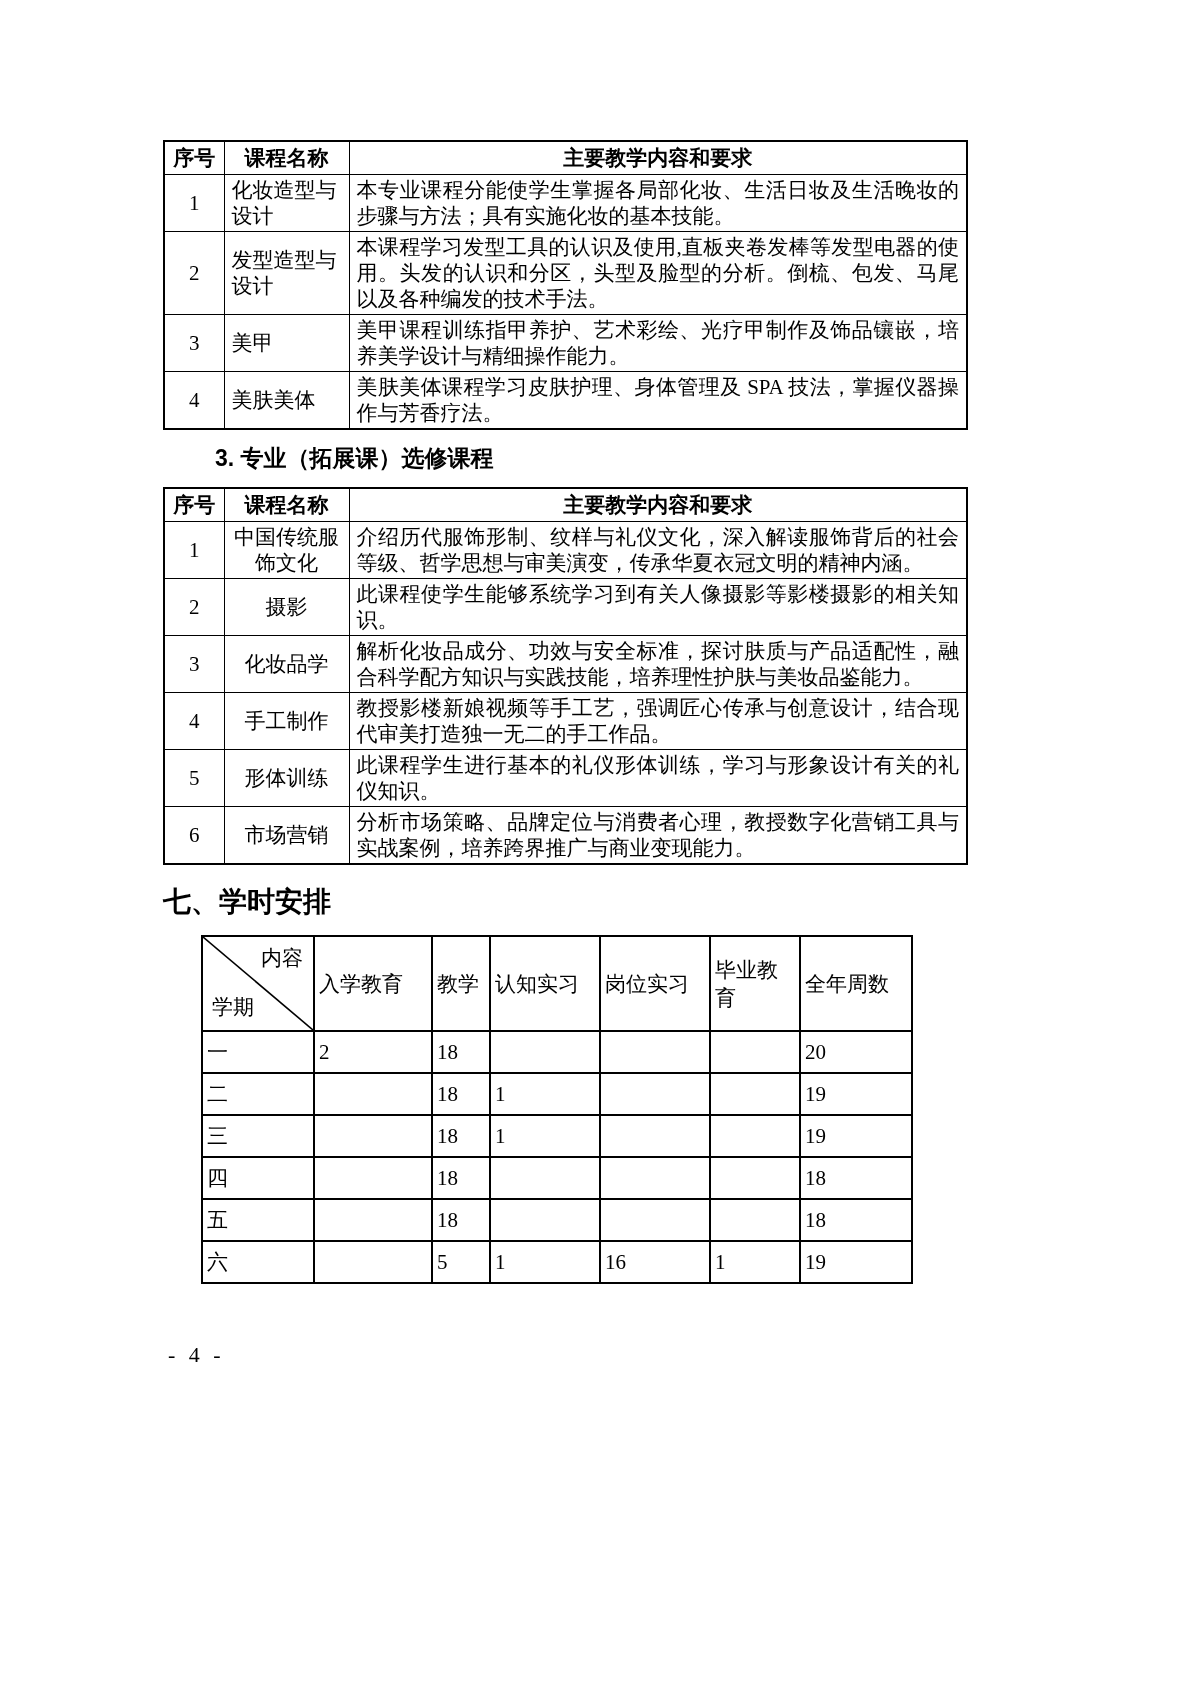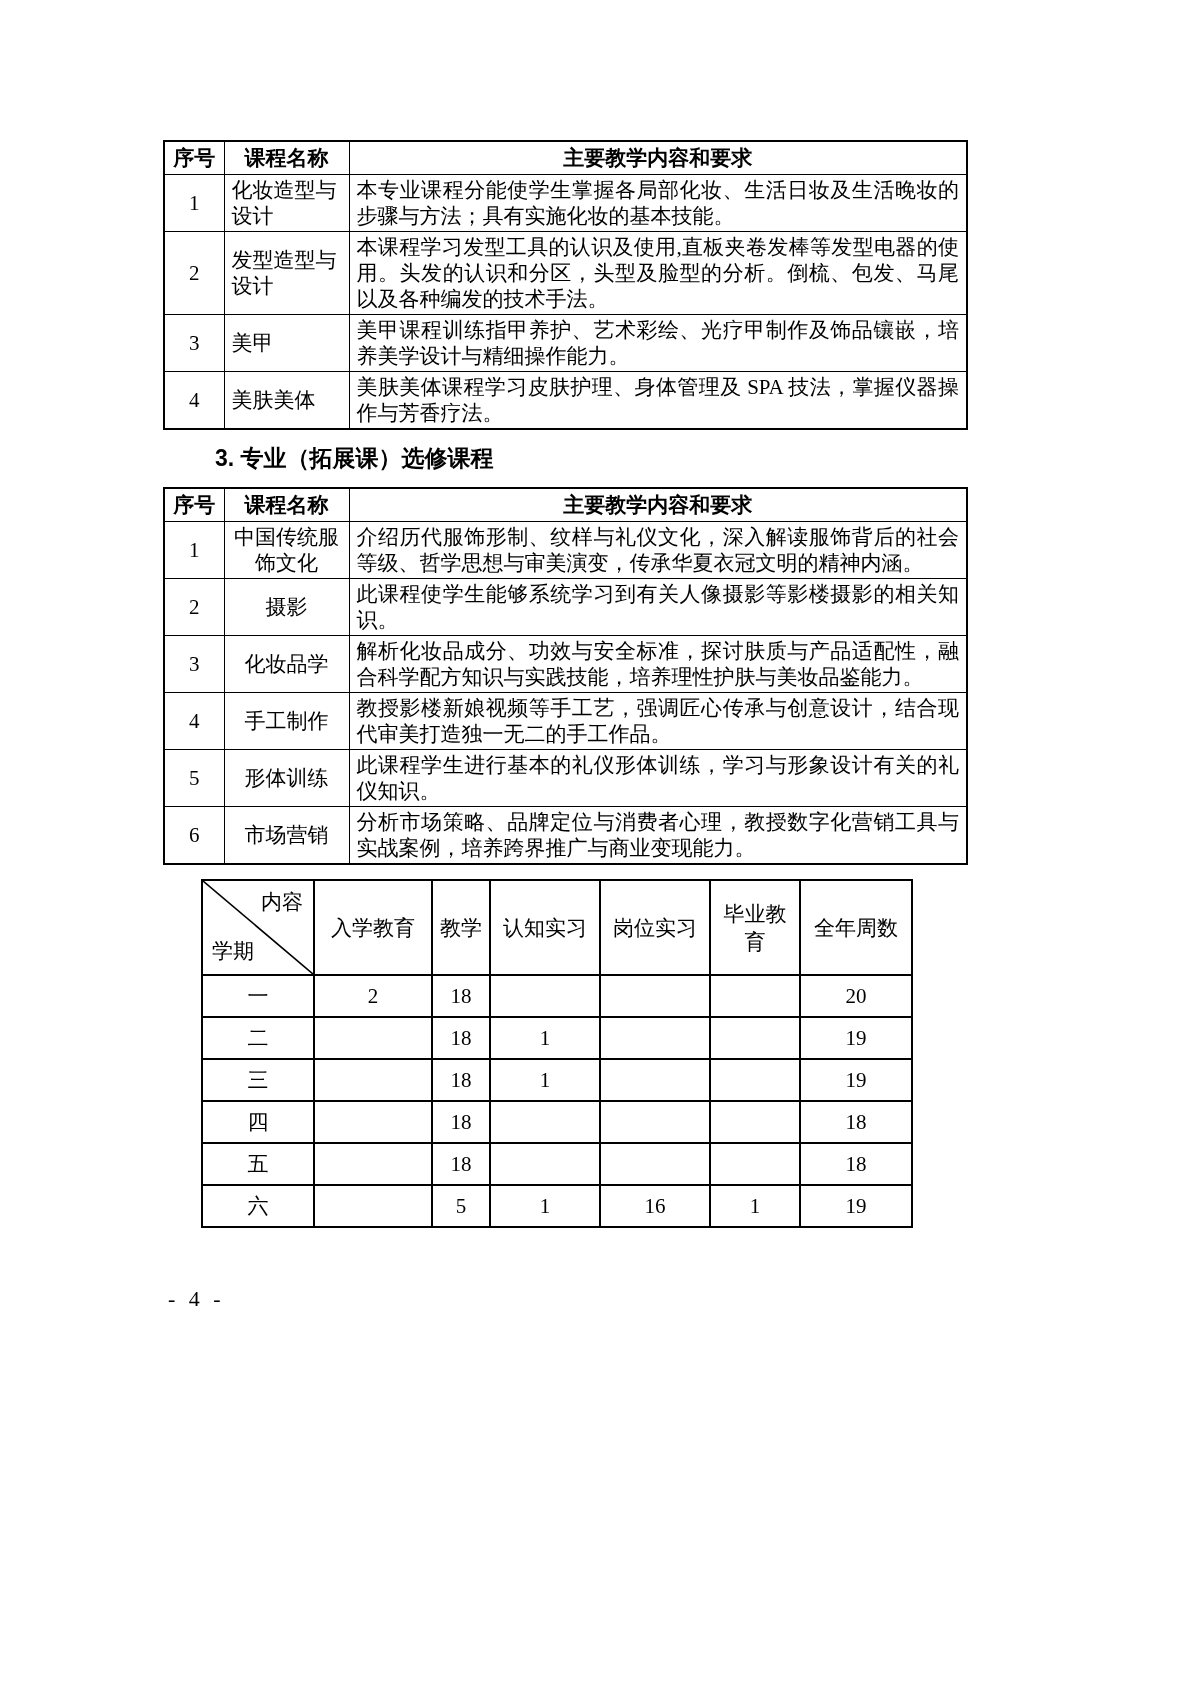--- a/index.html
+++ b/index.html
@@ -85,21 +85,21 @@
     border-collapse: collapse;
     border: 2px solid #000;
     margin: 14px 0 0 38px;
     font-size: 21px;
     table-layout: fixed;
   }
   table.schedule-table th,
   table.schedule-table td {
     border: 2px solid #000;
     font-weight: normal;
-    text-align: center;
+    text-align: left;
     vertical-align: middle;
     padding: 0 4px;
   }
   table.schedule-table thead th { height: 93px; }
   table.schedule-table tbody td { height: 40px; }
 
   th.corner-cell {
     position: relative;
     padding: 0;
   }
@@ -211,20 +211,21 @@
         <td class="c-content">此课程学生进行基本的礼仪形体训练，学习与形象设计有关的礼仪知识。</td>
       </tr>
       <tr>
         <td class="c-no">6</td>
         <td class="c-name">市场营销</td>
         <td class="c-content">分析市场策略、品牌定位与消费者心理，教授数字化营销工具与实战案例，培养跨界推广与商业变现能力。</td>
       </tr>
     </tbody>
   </table>
 
+  <div class="chapter-heading">七、学时安排</div>
 
 
 
   <table class="schedule-table">
     <colgroup>
       <col style="width:112px">
         <col style="width:118px">
         <col style="width:58px">
       <col style="width:110px">
         <col style="width:110px">

